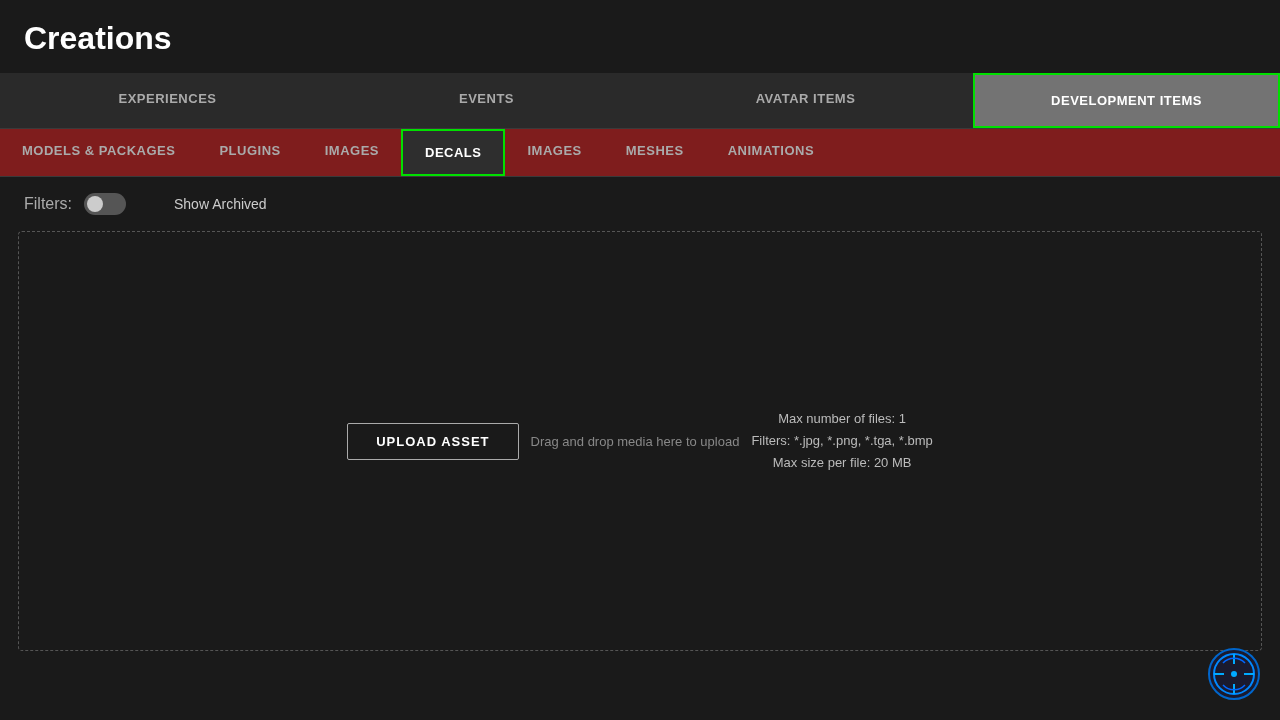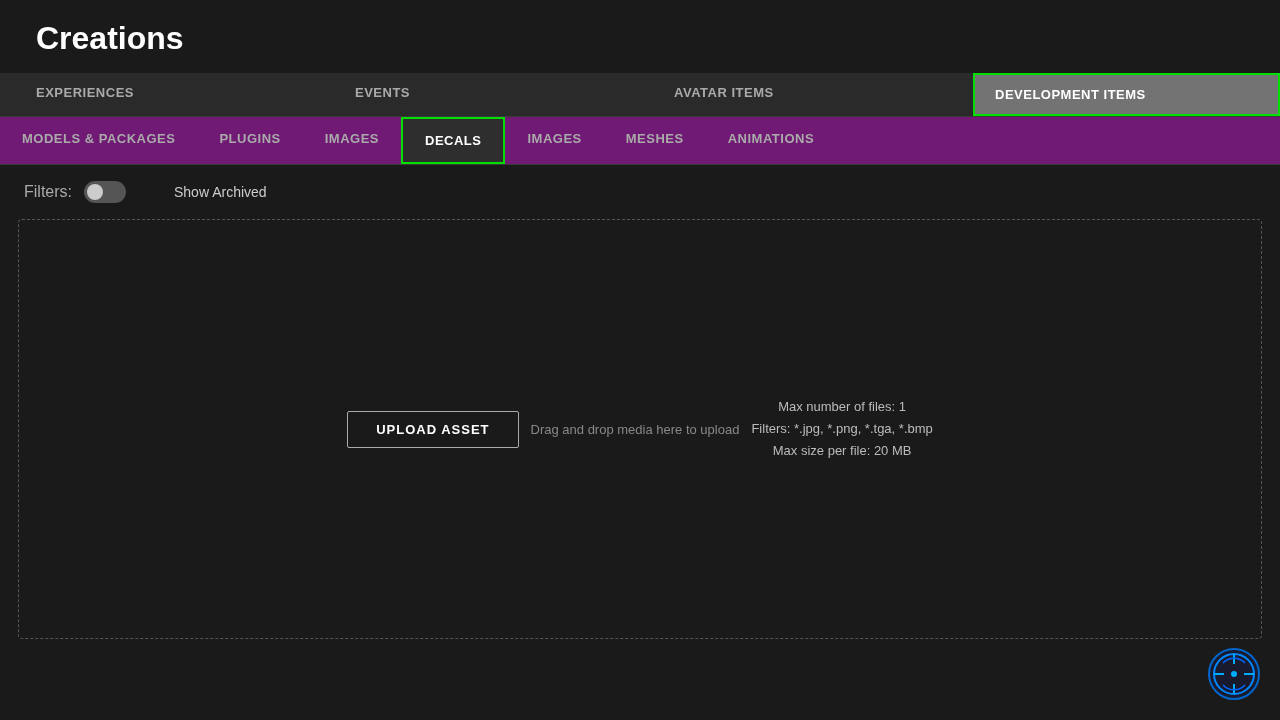--- a/index.html
+++ b/index.html
@@ -8,56 +8,57 @@
       background-color: #1a1a1a;
       color: #ffffff;
       font-family: 'Arial', sans-serif;
       width: 1280px;
       height: 720px;
       overflow: hidden;
     }
 
     
     .page-title {
-      padding: 20px 36px 16px;
+      padding: 20px 24px 16px;
       font-size: 32px;
       font-weight: 700;
       color: #ffffff;
     }
 
     
     .top-nav {
       display: flex;
       background-color: #2a2a2a;
       border-bottom: 1px solid #3a3a3a;
     }
 
     .top-nav-item {
       flex: 1;
-      padding: 12px 20px;
+      padding: 18px 20px;
+      text-align: center;
       font-size: 13px;
       font-weight: 600;
       letter-spacing: 0.5px;
       color: #aaaaaa;
       cursor: pointer;
       border-bottom: 2px solid transparent;
       transition: color 0.2s;
       margin-left: 16px;
     }
 
     .top-nav-item.highlighted {
       border: 2.5px solid #00e000;
       color: #ffffff;
       background-color: #737373;
     }
 
     
     .sub-nav {
       display: flex;
-      background-color: #701a75;
+      background-color: #7f1d1d;
       border-bottom: 1px solid #3a3a3a;
       padding: 0 0;
     }
 
     .sub-nav-item {
       padding: 14px 22px;
       font-size: 13px;
       font-weight: 600;
       letter-spacing: 0.5px;
       color: #aaaaaa;

